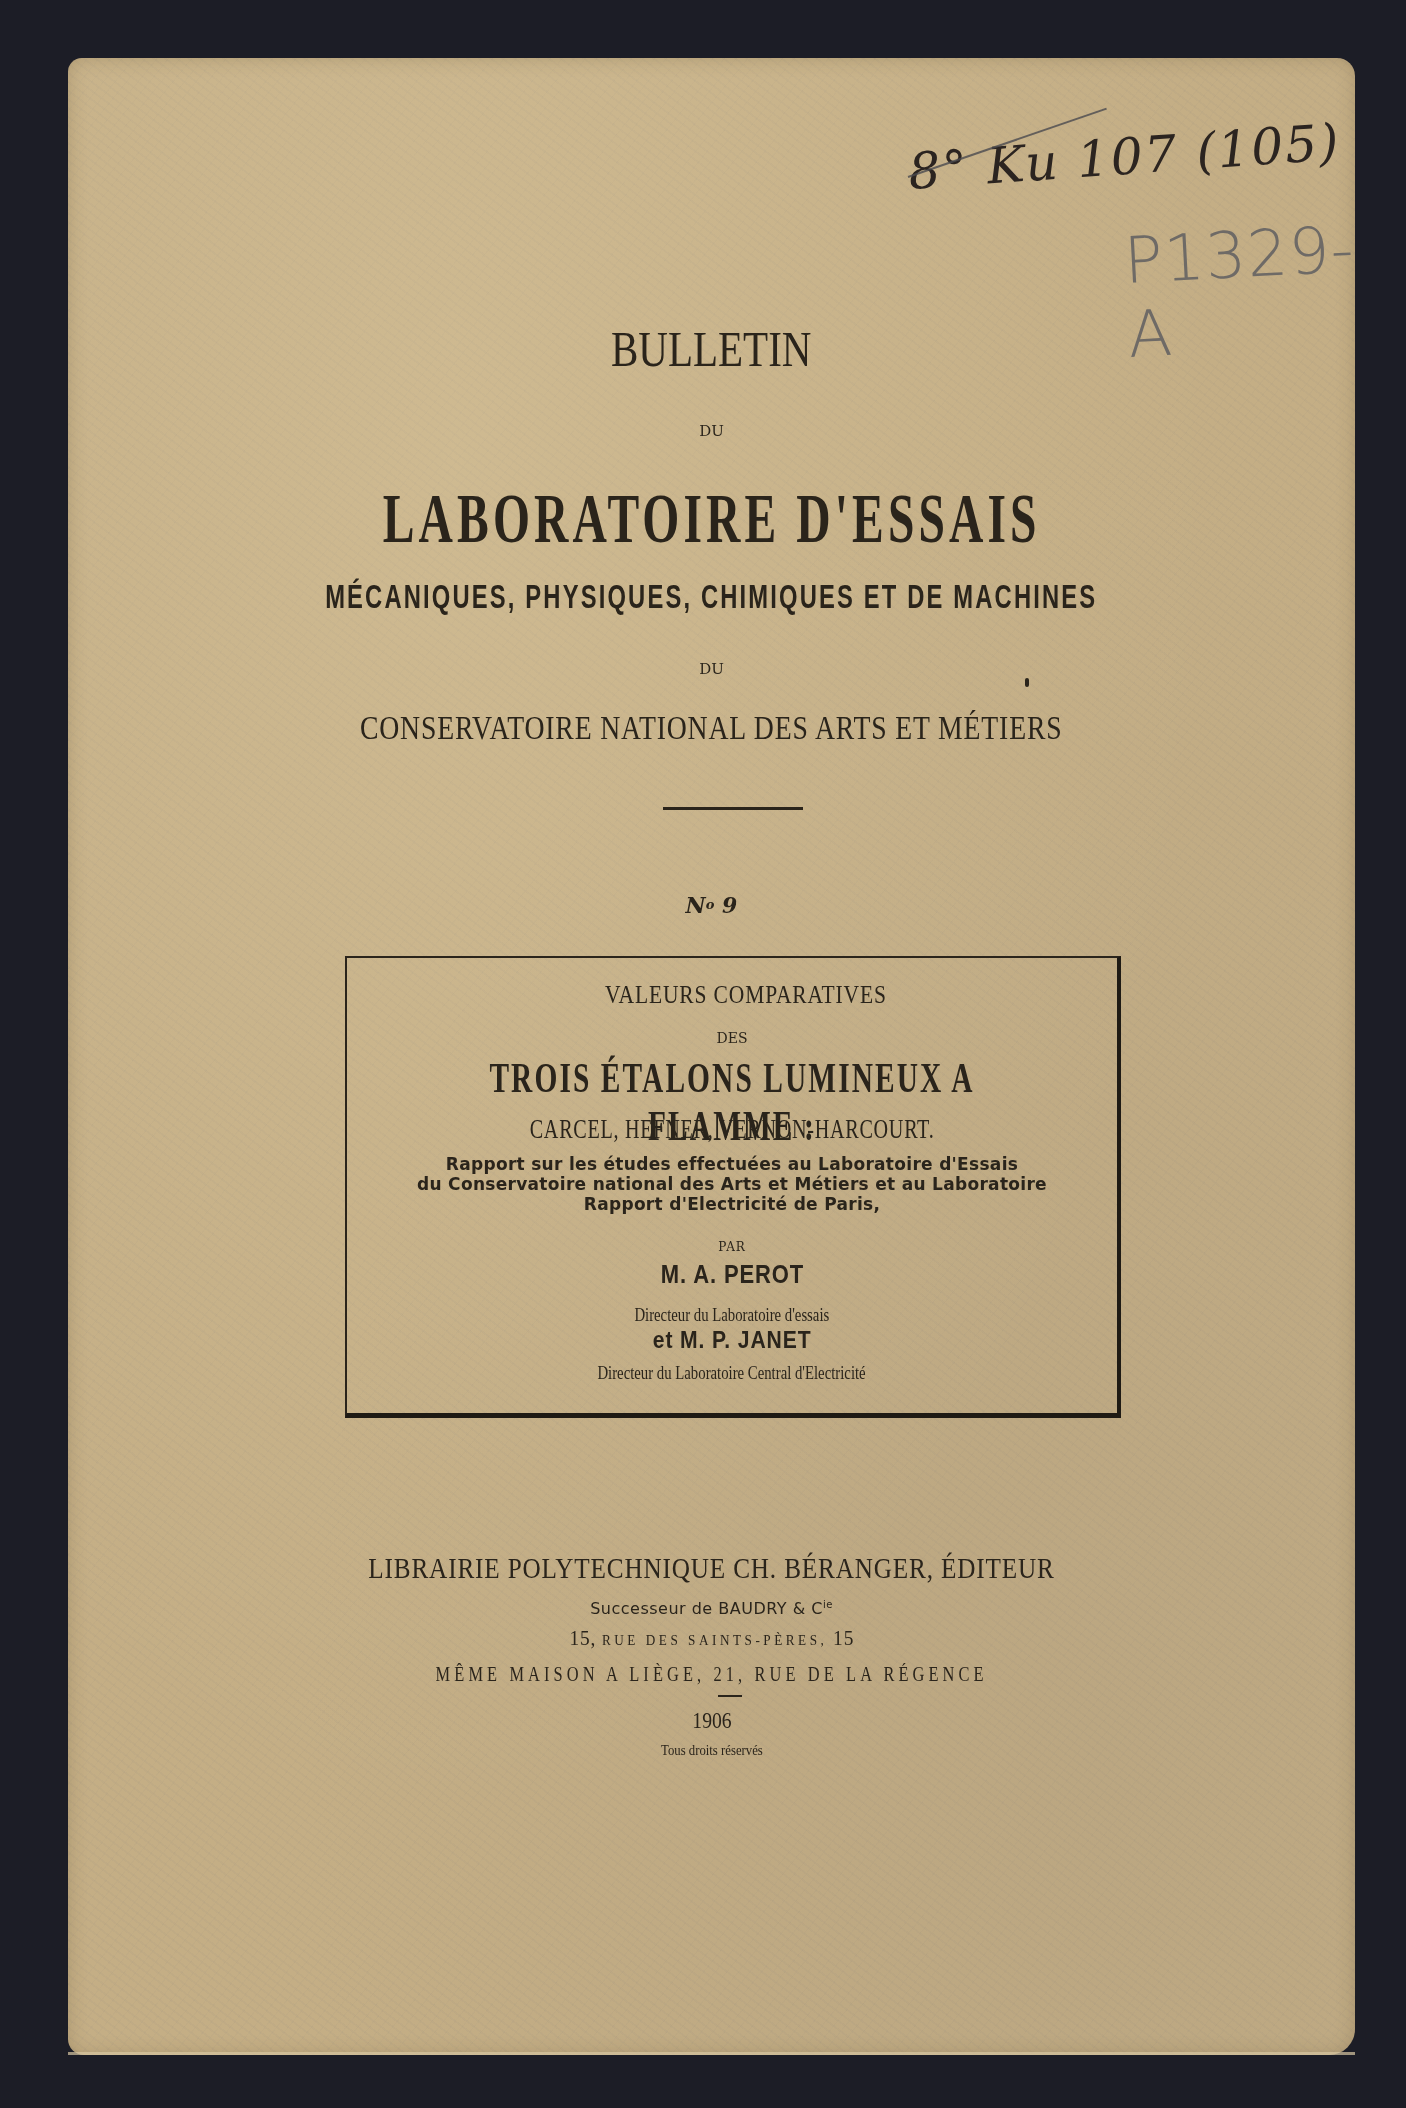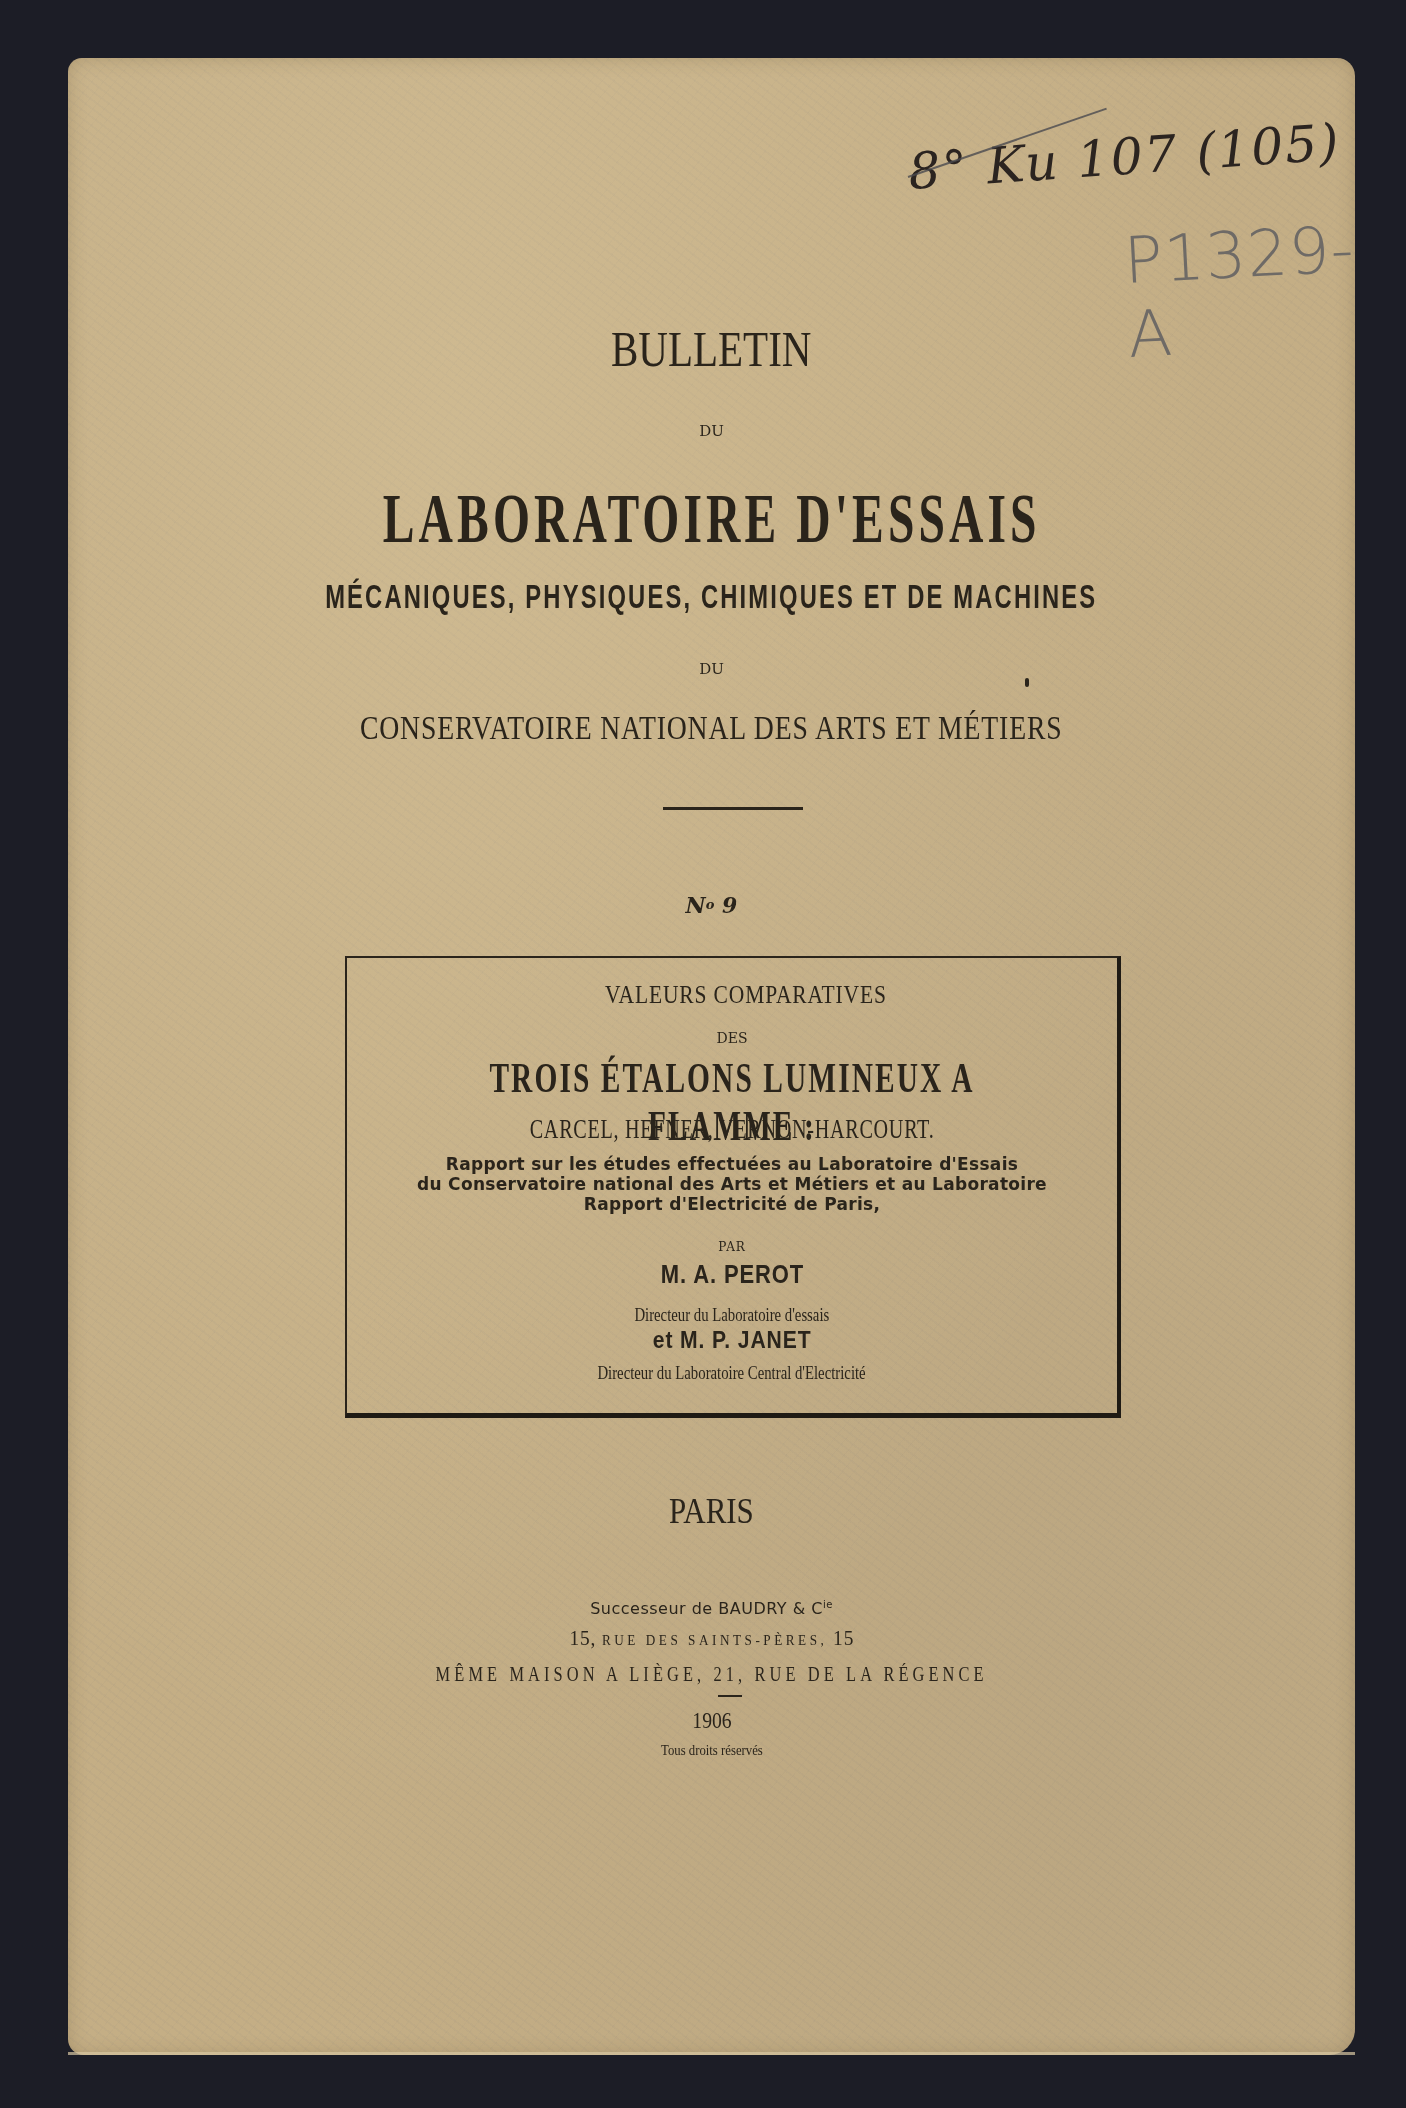--- a/index.html
+++ b/index.html
@@ -161,22 +161,22 @@
       <span class="cond">Directeur du Laboratoire d'essais</span>
     </div>
     <div class="abs janet">
       <span class="cond">et M. P. JANET</span>
     </div>
     <div class="abs dir2">
       <span class="cond">Directeur du Laboratoire Central d'Electricité</span>
     </div>
   </div>
 
-  <div class="abs paris">
-    <span class="cond">PARIS</span>
+  <div class="abs librairie">
+    <span class="cond">LIBRAIRIE POLYTECHNIQUE CH. BÉRANGER, ÉDITEUR</span>
   </div>
   <div class="abs succ">
     <span>Successeur de BAUDRY &amp; C</span><sup>ie</sup>
   </div>
   <div class="abs rue">
     <span class="cond">
       <span>15,</span>
       <span class="sc">RUE DES SAINTS-PÈRES,</span>
       <span>15</span>
     </span>

